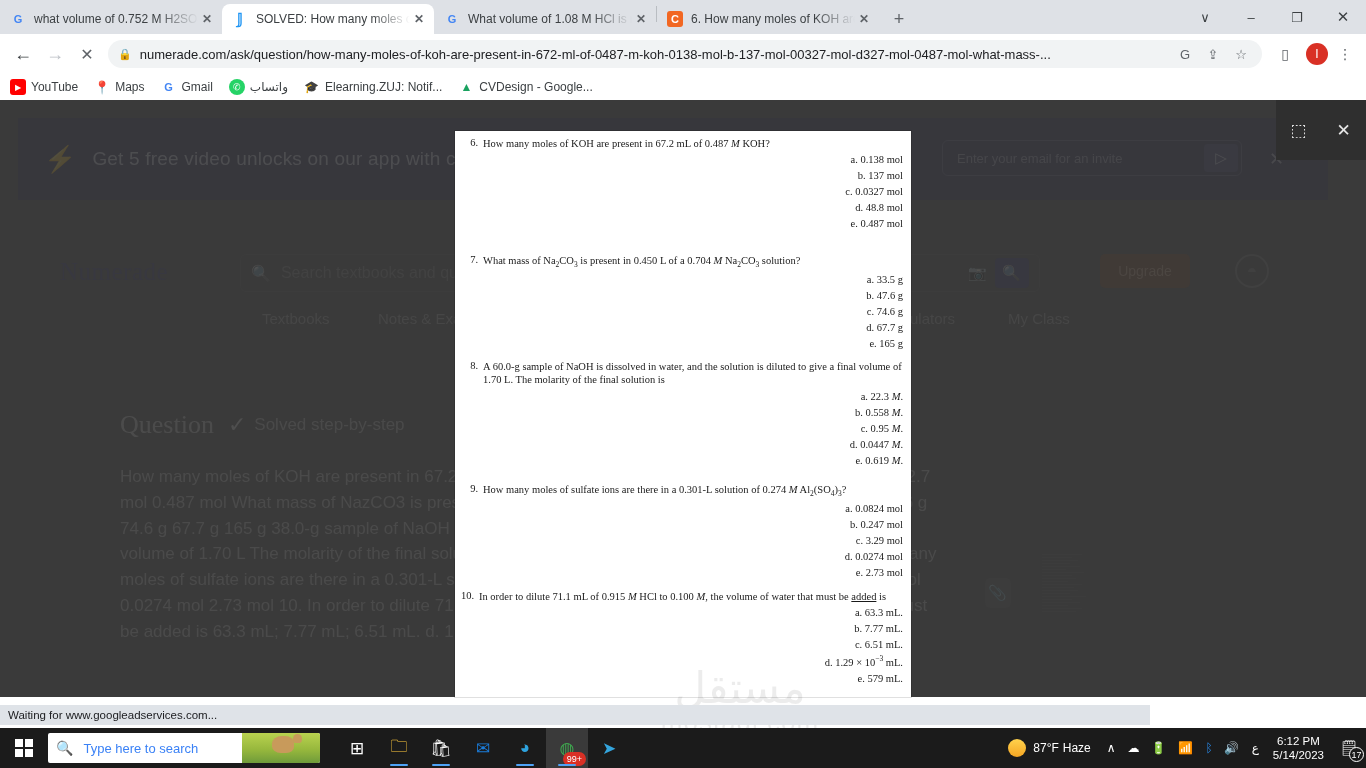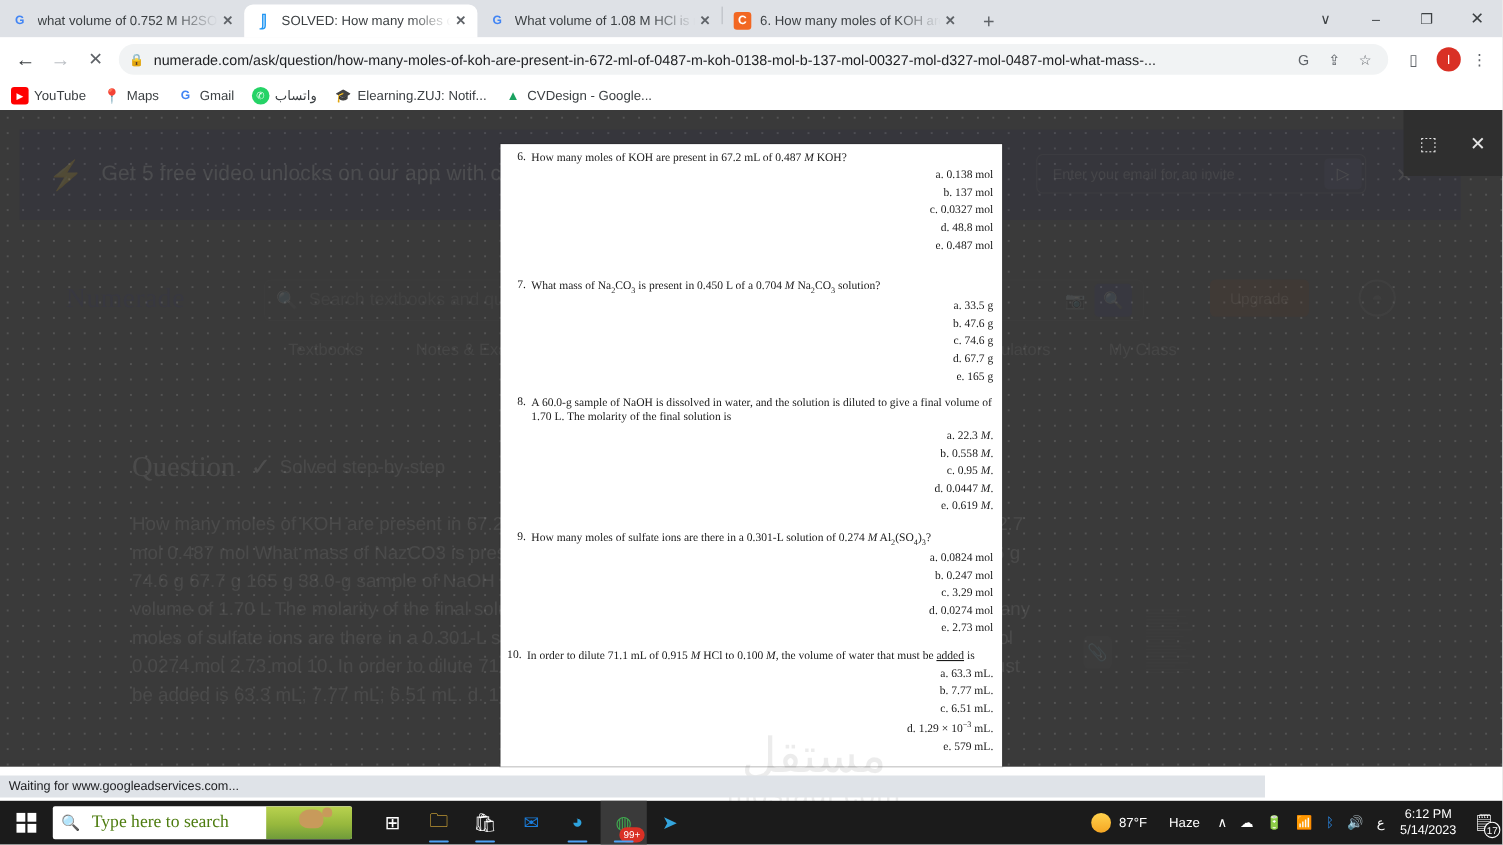--- a/index.html
+++ b/index.html
@@ -225,21 +225,21 @@
     background:#1b1b1b; display:flex; align-items:center;
   }
   .start-btn{ width:48px;height:40px;display:flex;align-items:center;justify-content:center;}
   .win-logo{ display:grid; grid-template-columns:8px 8px; grid-template-rows:8px 8px; gap:2px;}
   .win-logo i{ background:#fff; display:block;}
   .tb-search{
     width:272px; height:30px; background:#fff; border-radius:2px;
     display:flex; align-items:center; padding:0 8px; position:relative; overflow:hidden;
   }
   .tb-search-ico{ font-size:14px; color:#333; margin-right:10px;}
-  .tb-search-txt{ font-size:16px; color:#4d7c0f;font-family:Liberation Serif, serif;}
+  .tb-search-txt{ font-size:13px; color:#3b82f6;}
   .deer{ position:absolute; right:0; top:0; width:78px; height:30px;
     background:linear-gradient(to bottom,#b9d24f 0%,#97b83d 55%,#6f9b3a 100%); }
   .deer-body{ position:absolute; right:26px; top:3px; width:22px;height:17px;background:#c89a5b;border-radius:45% 40% 35% 40%;}
   .deer-head{ position:absolute; right:18px; top:1px; width:9px;height:9px;background:#c89a5b;border-radius:50% 50% 40% 40%;}
   .tb-icons{ display:flex; align-items:center; margin-left:16px; }
   .tbi{ width:42px;height:40px;display:flex;align-items:center;justify-content:center;
     position:relative; font-size:17px;}
   .tbi.active{ background:#3a3a3a; }
   .tbi .run{ position:absolute; bottom:2px; left:12px; width:18px;height:2px;background:#4ea3f7;border-radius:1px;}
   .tray{ margin-left:auto; display:flex; align-items:center; color:#fff; font-size:12px; }
@@ -521,21 +521,21 @@
       <div class="tbi" style="color:#2ea3de">◕<span class="run"></span></div>
       <div class="tbi active" style="color:#3fa94f">◍
         <span class="chrome-badge">99+</span>
         <span class="run"></span>
       </div>
       <div class="tbi" style="color:#34a5dd">➤</div>
     </div>
     <div class="tray">
       <div class="weather">
         <span class="wsun"></span>
-        <span style="margin-right:20px">87°F</span>
+        <span style="margin-right:4px">87°F</span>
         <span>Haze</span>
       </div>
       <div class="tray-item">∧</div>
       <div class="tray-item">☁</div>
       <div class="tray-item">🔋</div>
       <div class="tray-item">📶</div>
       <div class="tray-item" style="color:#2a8ef0">ᛒ</div>
       <div class="tray-item">🔊</div>
       <div class="tray-item ar-char">ع</div>
       <div class="clock">

